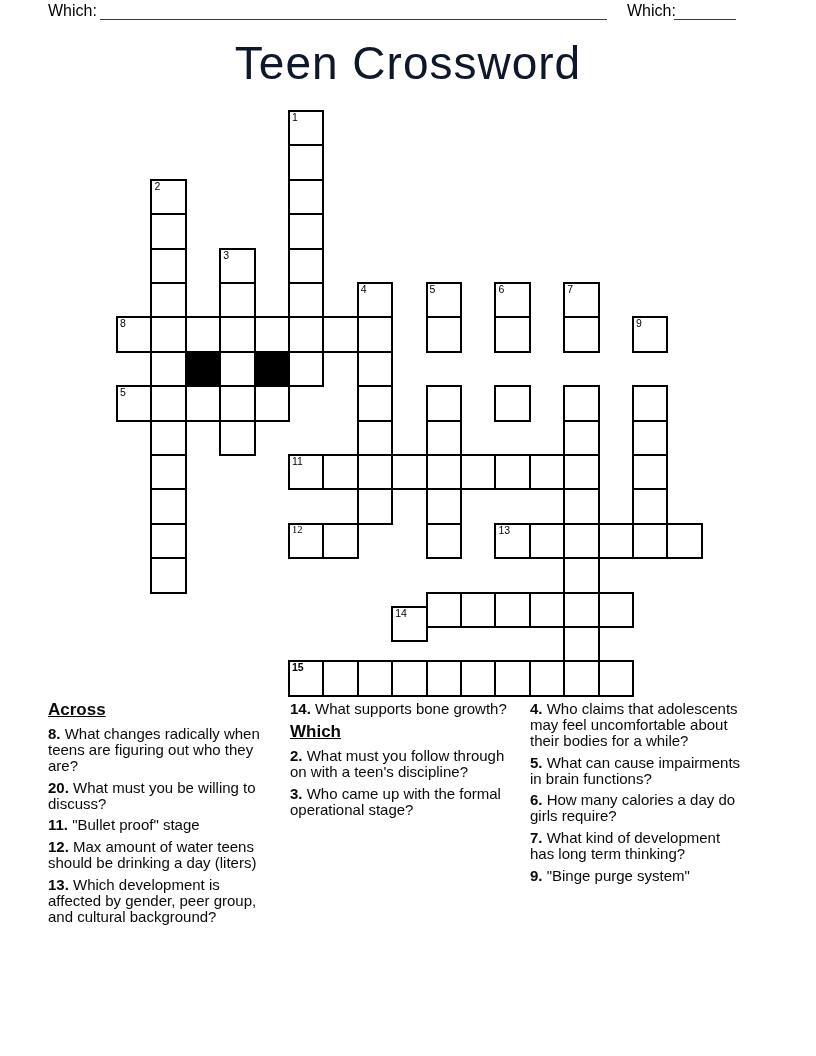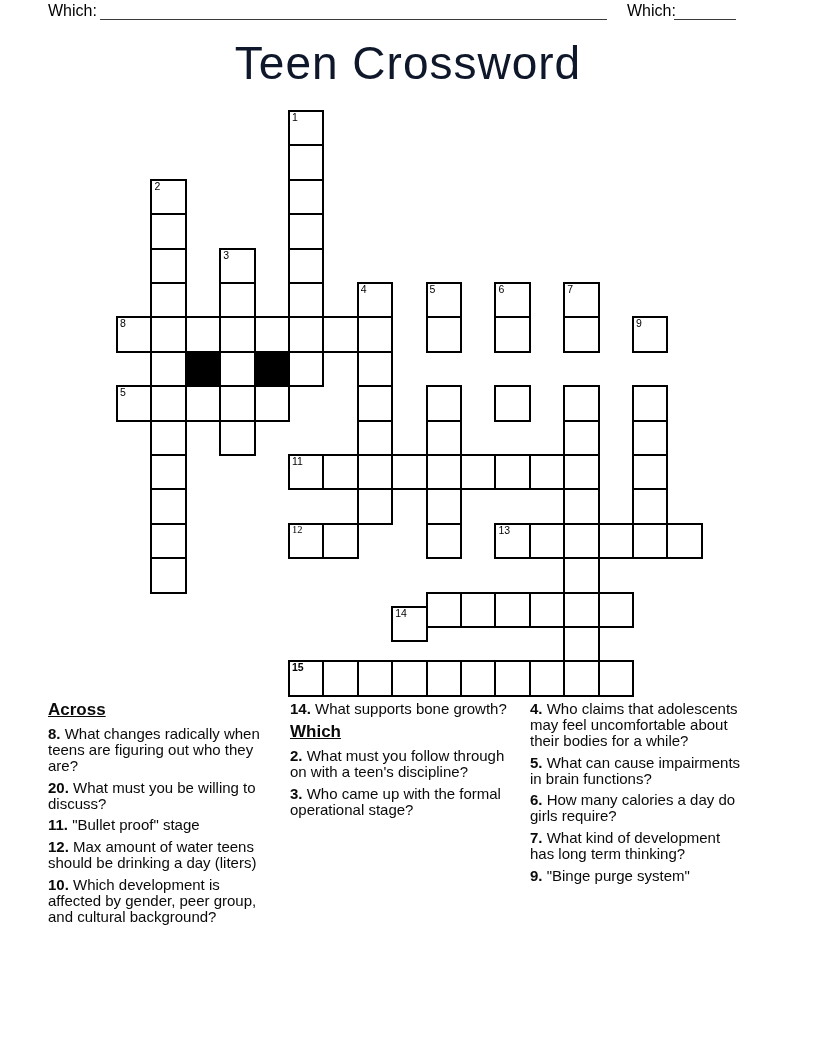--- a/index.html
+++ b/index.html
@@ -163,21 +163,21 @@
       <div class="cell" style="left: 563.2px; top: 660.4px;"></div>
       <div class="cell" style="left: 597.6px; top: 660.4px;"></div>
     </div>
 
   <div class="clue-col clue-col-1">
       <div class="clue-heading">Across</div>
       <p class="clue"><b>8.</b> What changes radically when teens are figuring out who they are?</p>
       <p class="clue"><b>20.</b> What must you be willing to discuss?</p>
       <p class="clue"><b>11.</b> "Bullet proof" stage</p>
       <p class="clue"><b>12.</b> Max amount of water teens should be drinking a day (liters)</p>
-      <p class="clue"><b>10.</b> Which development is affected by gender, peer group, and cultural background?</p>
+      <p class="clue"><b>13.</b> Which development is affected by gender, peer group, and cultural background?</p>
     </div>
   <div class="clue-col clue-col-2">
       <p class="clue"><b>14.</b> What supports bone growth?</p>
       <div class="clue-heading">Which</div>
       <p class="clue"><b>2.</b> What must you follow through on with a teen's discipline?</p>
       <p class="clue"><b>3.</b> Who came up with the formal operational stage?</p>
     </div>
   <div class="clue-col clue-col-3">
       <p class="clue"><b>4.</b> Who claims that adolescents may feel uncomfortable about their bodies for a while?</p>
       <p class="clue"><b>5.</b> What can cause impairments in brain functions?</p>

